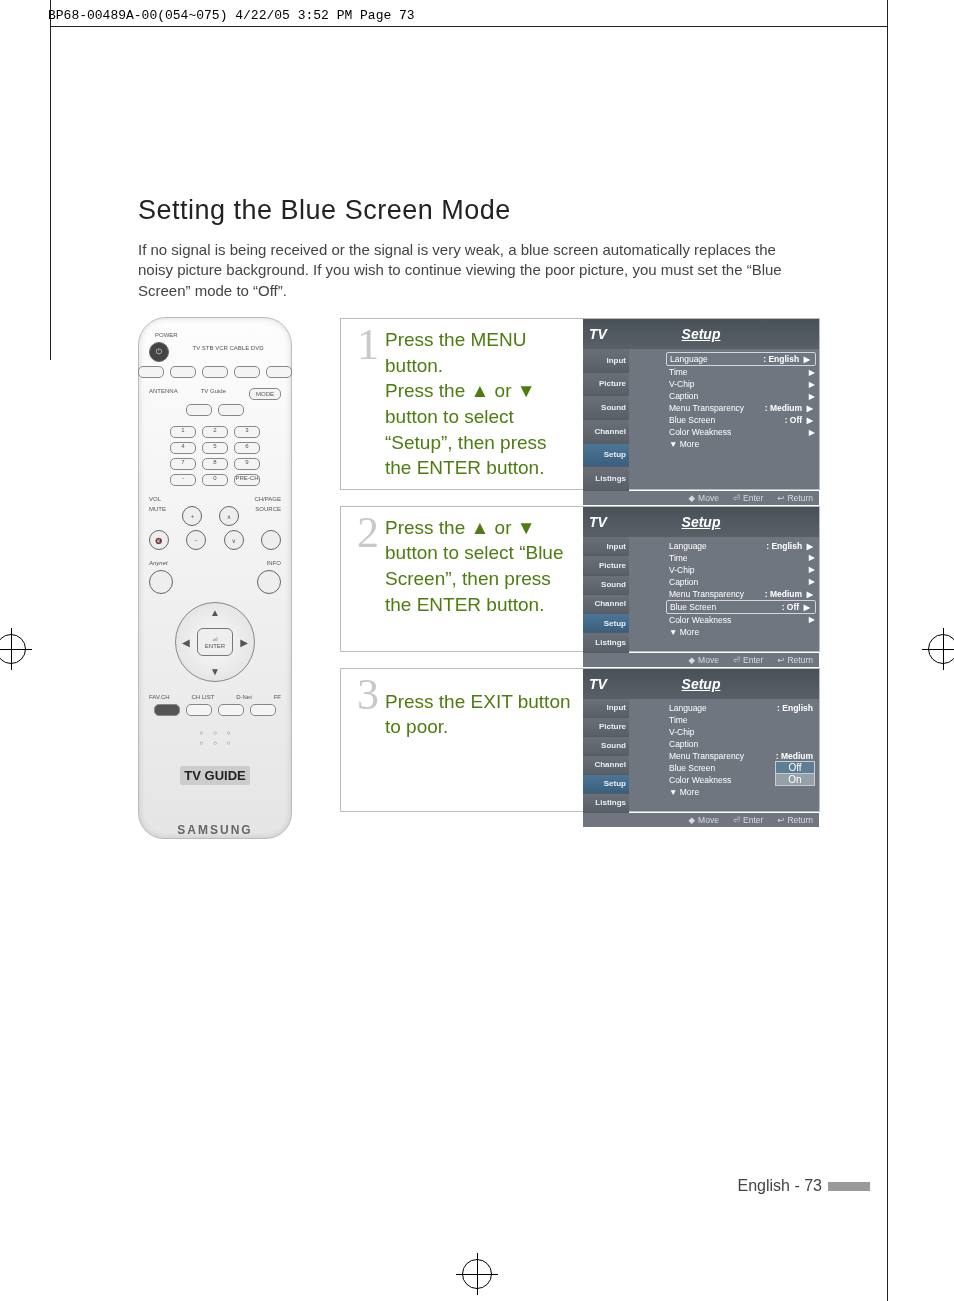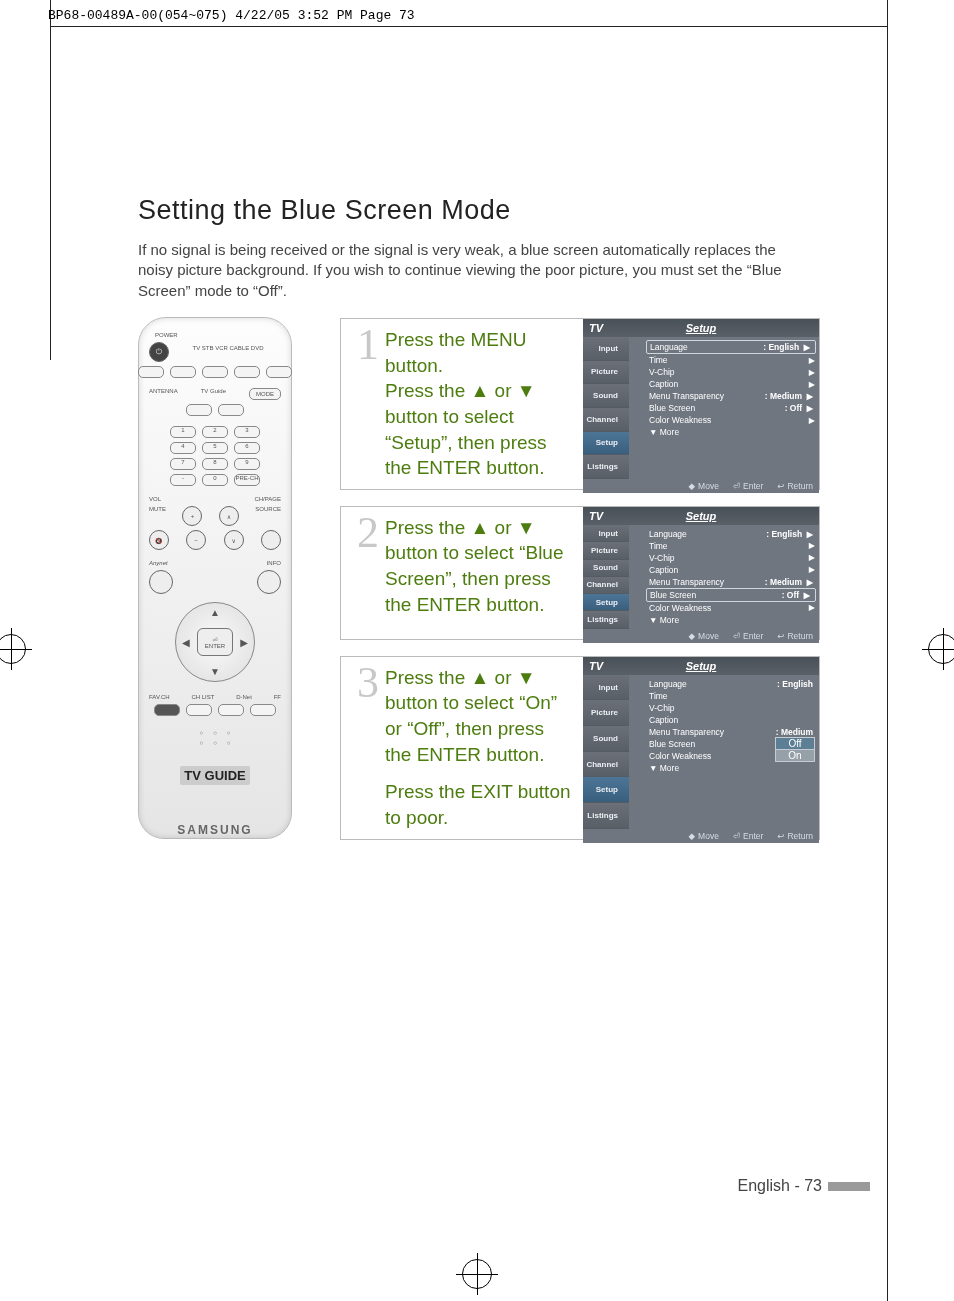--- a/index.html
+++ b/index.html
@@ -119,56 +119,57 @@
   }
   .osd {
     flex:1;
     background:#707680;
     margin:0;
     position:relative;
     color:#fff;
     font-size:9px;
   }
   .osd-top {
-    height:18px;
+    height:30px;
     background:linear-gradient(#485058,#5a6068);
     display:flex;
     align-items:center;
     padding:0 6px;
     font-style: italic;
     font-weight:bold;
-    font-size:11px;
+    font-size:14px;
     position:relative;
   }
   .osd-top .tv{font-style:italic;}
   .osd-top .setup{
     position:absolute; left:0; right:0; text-align:center;
     font-style: italic; font-weight:bold;
     text-decoration: underline;
   }
   .osd-body{ display:flex; height: calc(100% - 28px);}
   .osd-side{
     width:46px;
     display:flex;flex-direction:column;
   }
   .osd-side div{
     flex:1;
     display:flex;align-items:center;justify-content:flex-end;
-    padding-right:11px;
+    padding-right:3px;
     font-weight:bold;
     font-size:8px;
     color:#eaeef2;
     background: linear-gradient(#6b7078,#595f67);
     border-bottom:1px solid #555b63;
   }
   .osd-side div.sel{ background: linear-gradient(#4c7596,#3a5f7e); }
   .osd-main{
     flex:1;
-    padding:3px 4px 0 20px;
+    padding:3px 4px 0 4px;
     font-size:8.5px;
+    margin-left:36px;
   }
   .menu-line{
     display:flex; justify-content:space-between; align-items:center;
     height:12px;
   }
   .menu-line.box{
     border:1px solid #cfd6de; border-radius:2px;
     padding: 0 3px; margin-left:-3px; margin-right:-1px;
   }
   .menu-line .k{ white-space:nowrap;}
@@ -447,21 +448,20 @@
         <span>◆ <span>Move</span></span>
         <span>⏎ <span>Enter</span></span>
         <span>↩ <span>Return</span></span>
       </div>
     </div>
   </div>
 
   <div class="step" style="min-height:140px">
     <div class="step-num">3</div>
     <div class="step-text">
-      <div style="white-space:pre-line">Press the ▲ or ▼ button to select “On” or “Off”, then press the ENTER button.</div>
       <div style="margin-top:12px">Press the EXIT button to poor.</div>
     </div>
     <div class="osd">
       <div class="osd-top">
           <span class="tv">TV</span>
           <span class="setup">Setup</span>
         </div>
       <div class="osd-body">
         <div class="osd-side">
           <div>Input</div>

